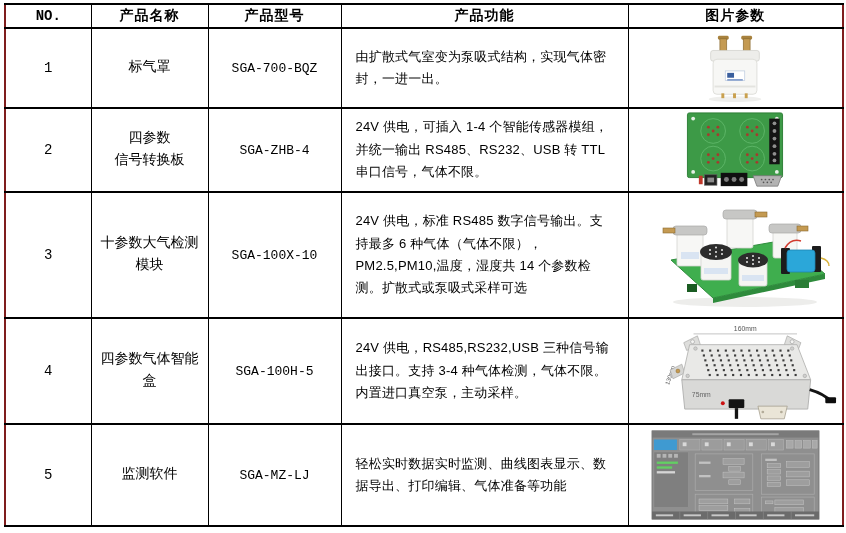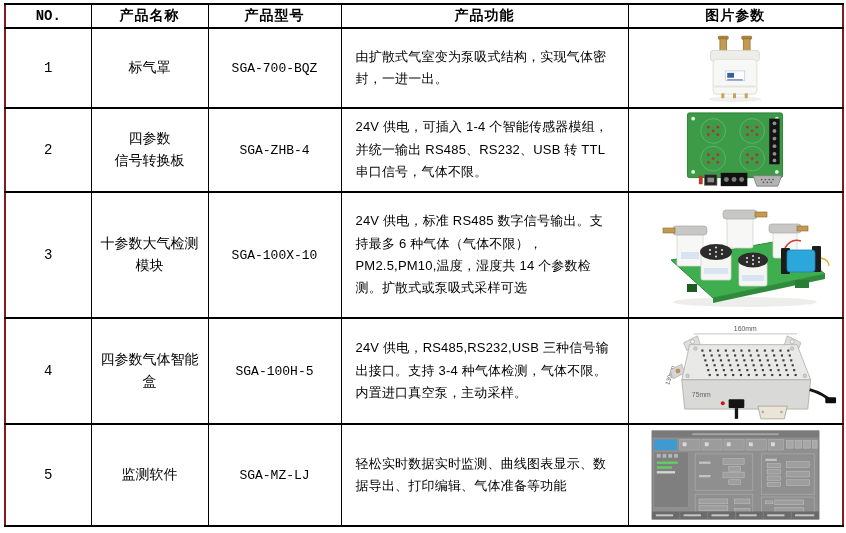--- a/index.html
+++ b/index.html
@@ -22,21 +22,21 @@
   }
   .spec th{
     height:20px;font-size:14px;font-weight:bold;text-align:center;
     letter-spacing:1px;padding:1px 2px;
   }
   th.h-no{font-family:"Liberation Mono","DejaVu Sans Mono",monospace;letter-spacing:0;}
   td.c-no{
     text-align:center;font-size:14px;
     font-family:"Liberation Mono","DejaVu Sans Mono",monospace;
   }
-  td.c-name{text-align:center;font-size:14px;white-space:pre-line;line-height:1.55;}
+  td.c-name{text-align:center;font-size:14px;white-space:pre-line;line-height:1.55;font-family:Liberation Mono, monospace;}
   td.c-model{
     text-align:center;font-size:13px;
     font-family:Liberation Mono, monospace;
   }
   td.c-func{
     text-align:left;font-size:13px;line-height:1.72;
     padding:4px 14px;letter-spacing:0.2px;
   }
   td.c-photo{text-align:center;padding:2px;}
   .photo-wrap{display:flex;align-items:center;justify-content:center;}

